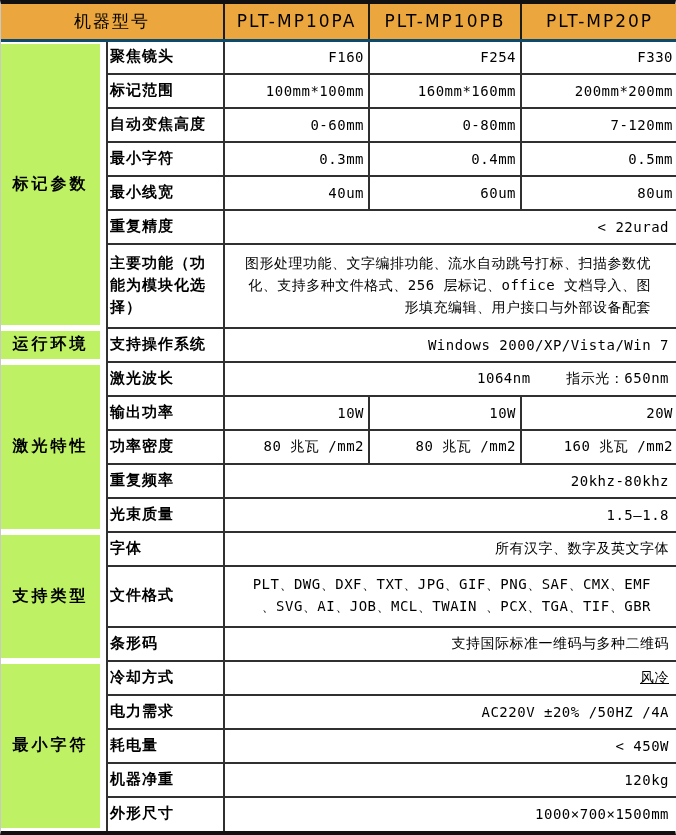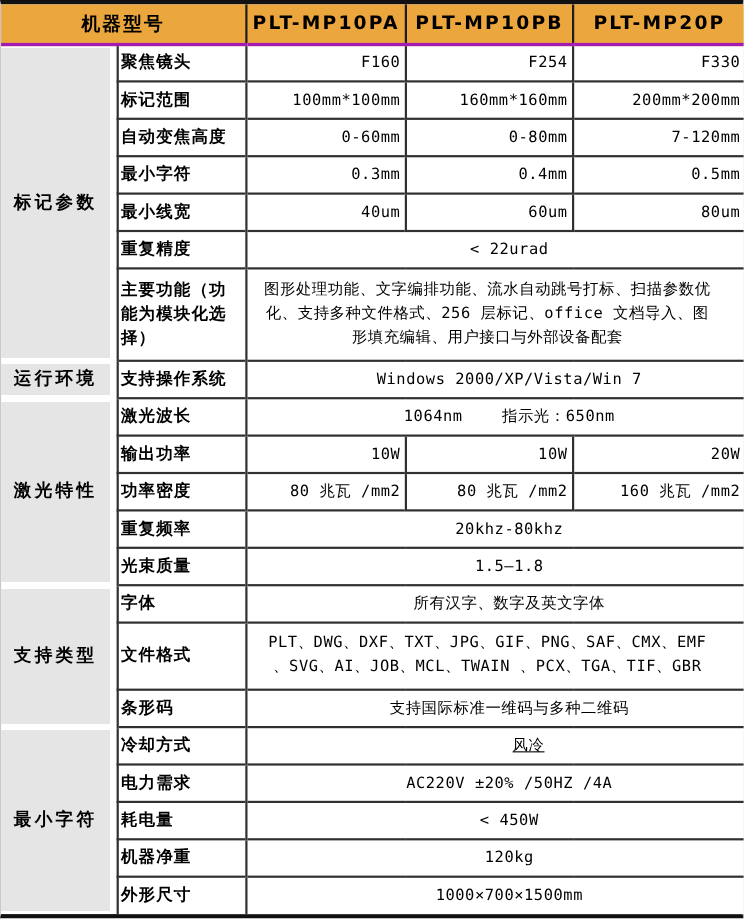--- a/index.html
+++ b/index.html
@@ -22,32 +22,32 @@
     width: 100%;
     height: 100%;
     border-collapse: collapse;
     table-layout: fixed;
   }
   th, td { box-sizing: border-box; vertical-align: middle; }
   tr { height: 33px; }
   thead tr { height: 36px; }
   thead th {
     background: #ECA63E;
-    border-bottom: 3px solid #a21caf;
+    border-bottom: 3px solid #0c4a6e;
     border-left: 2px solid #1c1c1c;
     font-size: 17px;
-    font-weight: bold;
+    font-weight: normal;
     letter-spacing: 2px;
     text-align: center;
     padding: 2px;
   }
   thead th:first-child { border-left: none; }
   tbody td { border-top: 2px solid #303030; background: #ffffff; }
   td.group-td {
-    background-color: #e5e5e5;
+    background-color: #bef264;
     background-clip: content-box;
     padding: 3px 6px 3px 0;
     border-top: none;
     border-bottom: none;
     border-right: 2px solid #303030;
     font-size: 16px;
     font-weight: bold;
     letter-spacing: 3px;
     text-align: center;
   }
@@ -62,21 +62,21 @@
   }
   td.value-cell {
     text-align: right;
     font-family: "DejaVu Sans Mono", "Liberation Mono", monospace;
     font-size: 14px;
     border-left: 2px solid #303030;
     padding: 2px 4px;
     letter-spacing: 0.5px;
   }
   td.span-val {
-    text-align: center;
+    text-align: right;
     font-family: "DejaVu Sans Mono", "Liberation Mono", monospace;
     font-size: 14px;
     padding: 2px 8px 2px 32px;
     letter-spacing: 0.5px;
     white-space: pre-wrap;
   }
   td.span-val.deep-indent { padding-left: 67px; text-decoration: underline; }
   td.span-val.multiline {
     padding: 7px 26px 7px 10px;
     line-height: 1.55;

